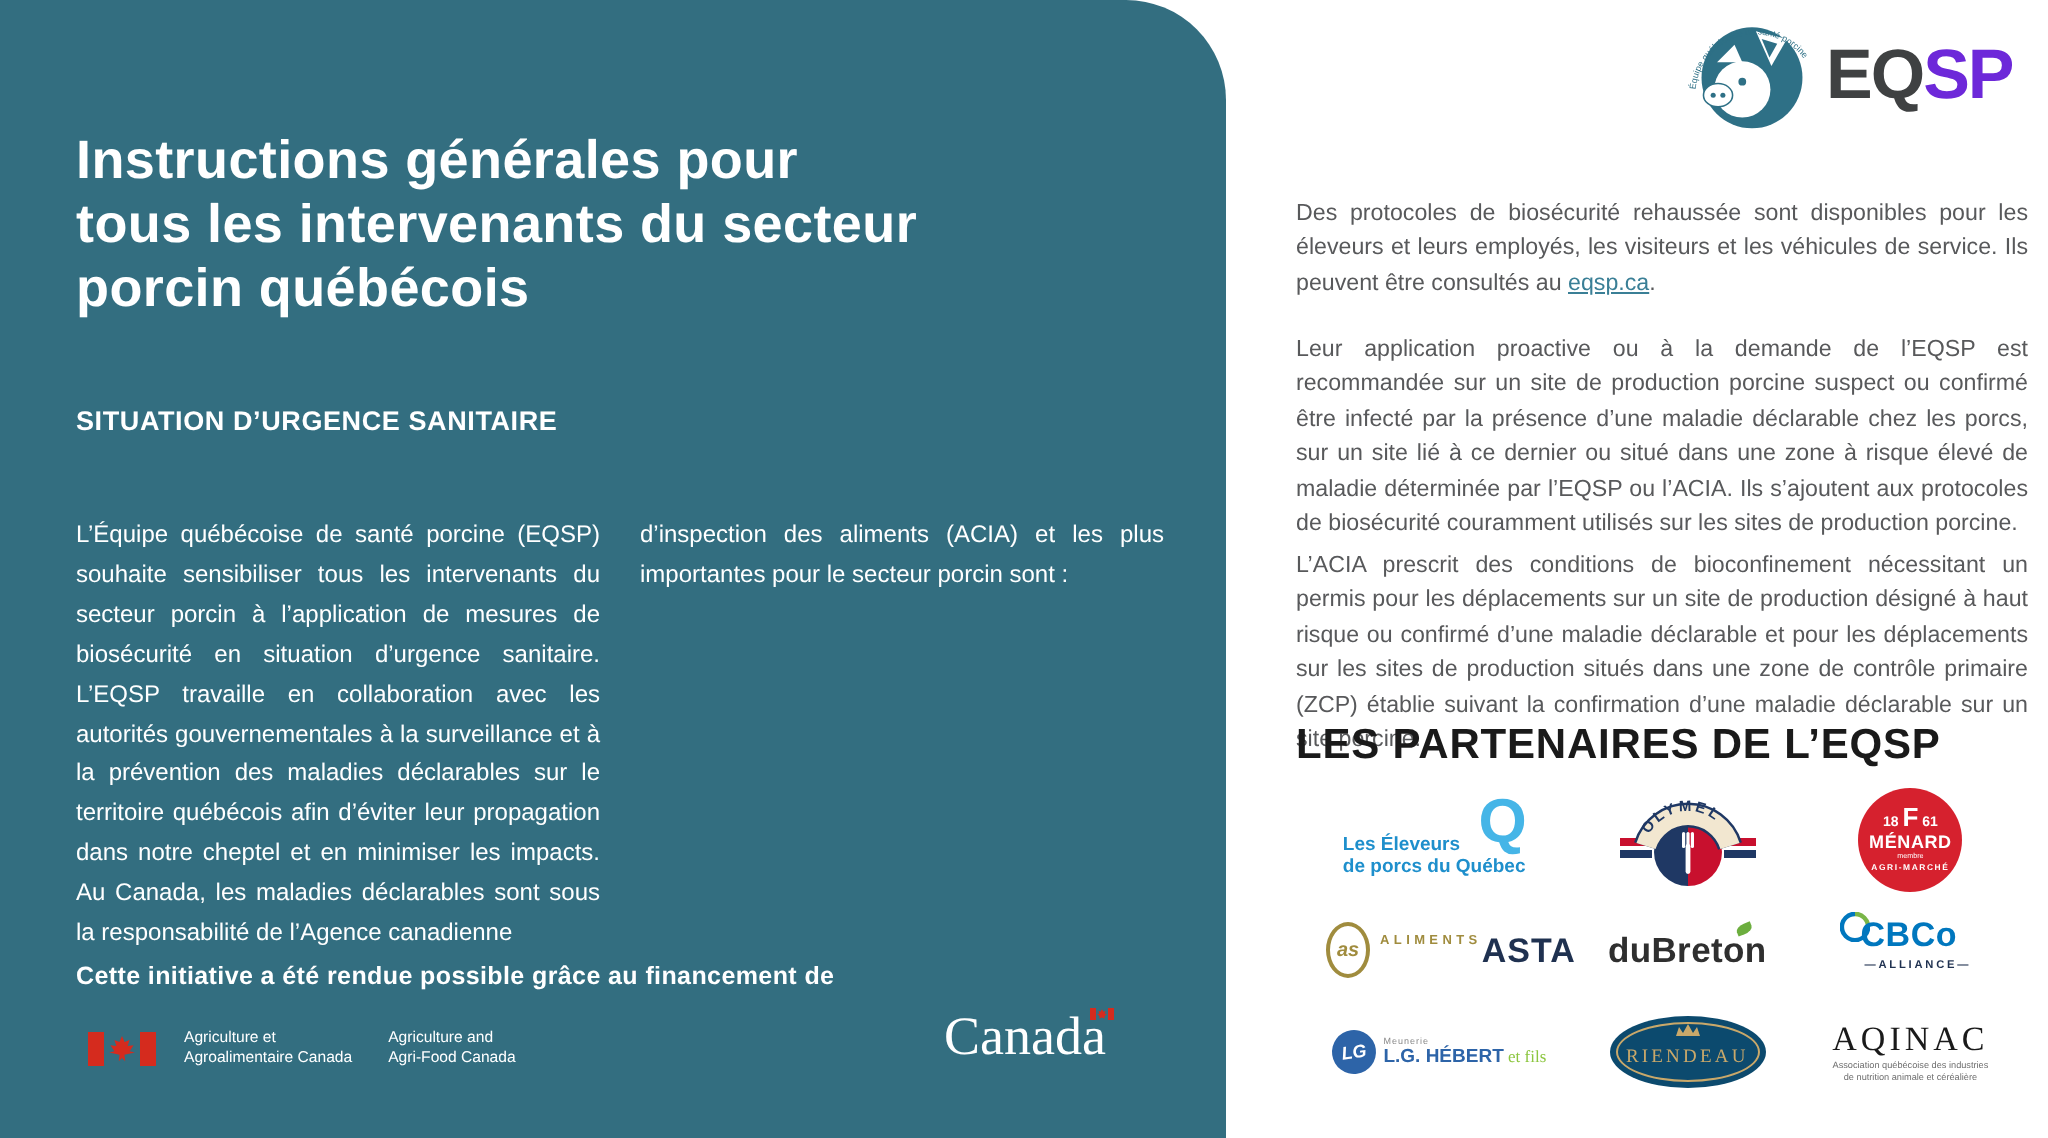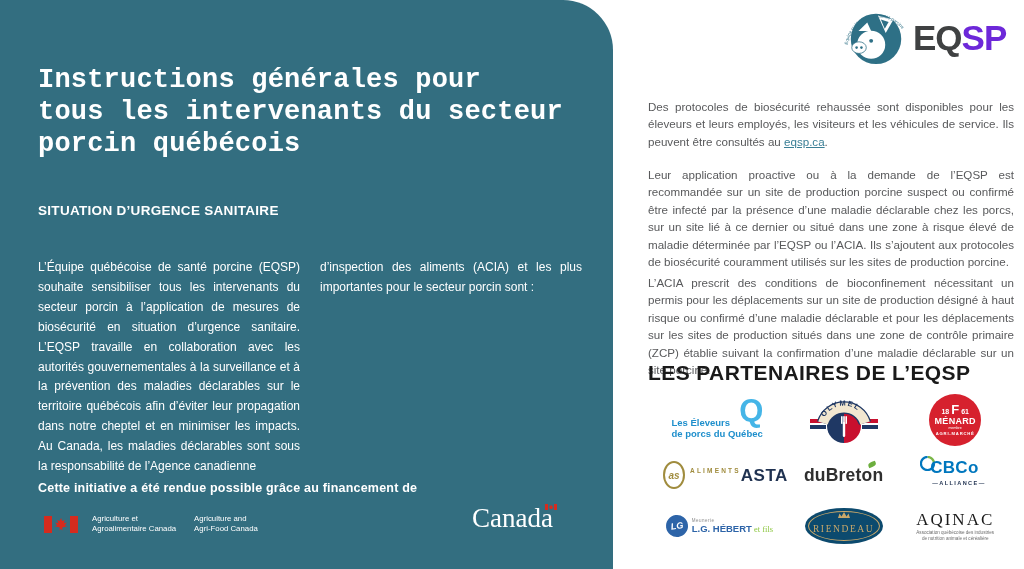--- a/index.html
+++ b/index.html
@@ -4,21 +4,21 @@
 <style>
   * { margin:0; padding:0; box-sizing:border-box; }
   html,body { width:1024px; height:569px; }
   body { font-family:"Liberation Sans", sans-serif; background:#ffffff; position:relative; overflow:hidden; }
 
   
   .left-panel {
     position:absolute; left:0; top:0; width:613px; height:569px;
     background:#336E80; border-top-right-radius:50px; color:#fff;
   }
-  .lp-title { position:absolute; left:38px; top:64px; font-size:27px; font-weight:bold; line-height:32px; letter-spacing:.2px;font-family:Liberation Mono, monospace; }
+  .lp-title { position:absolute; left:38px; top:64px; font-size:27px; font-weight:bold; line-height:32px; letter-spacing:.2px; }
   .lp-title span { display:block; }
   .lp-subtitle { position:absolute; left:38px; top:202px; font-size:13.5px; font-weight:bold; line-height:18px; letter-spacing:.3px; }
   .lp-subtitle span { display:block; }
   .lp-columns { position:absolute; left:38px; top:258px; width:544px; display:flex; gap:20px; }
   .lp-col { width:262px; font-size:12px; line-height:19.9px; text-align:justify; }
   .lp-col2-intro { text-align:justify; }
   .disease-list { list-style:none; margin-top:14px; }
   .disease-list li { position:relative; padding-left:13px; margin-bottom:8.5px; font-size:12px; line-height:13px; text-align:left; }
   .disease-list li::before { content:"•"; position:absolute; left:0; top:1px; font-size:11px; }
   .lp-funding { position:absolute; left:38px; top:481px; font-size:12.5px; font-weight:bold; letter-spacing:.2px; }

